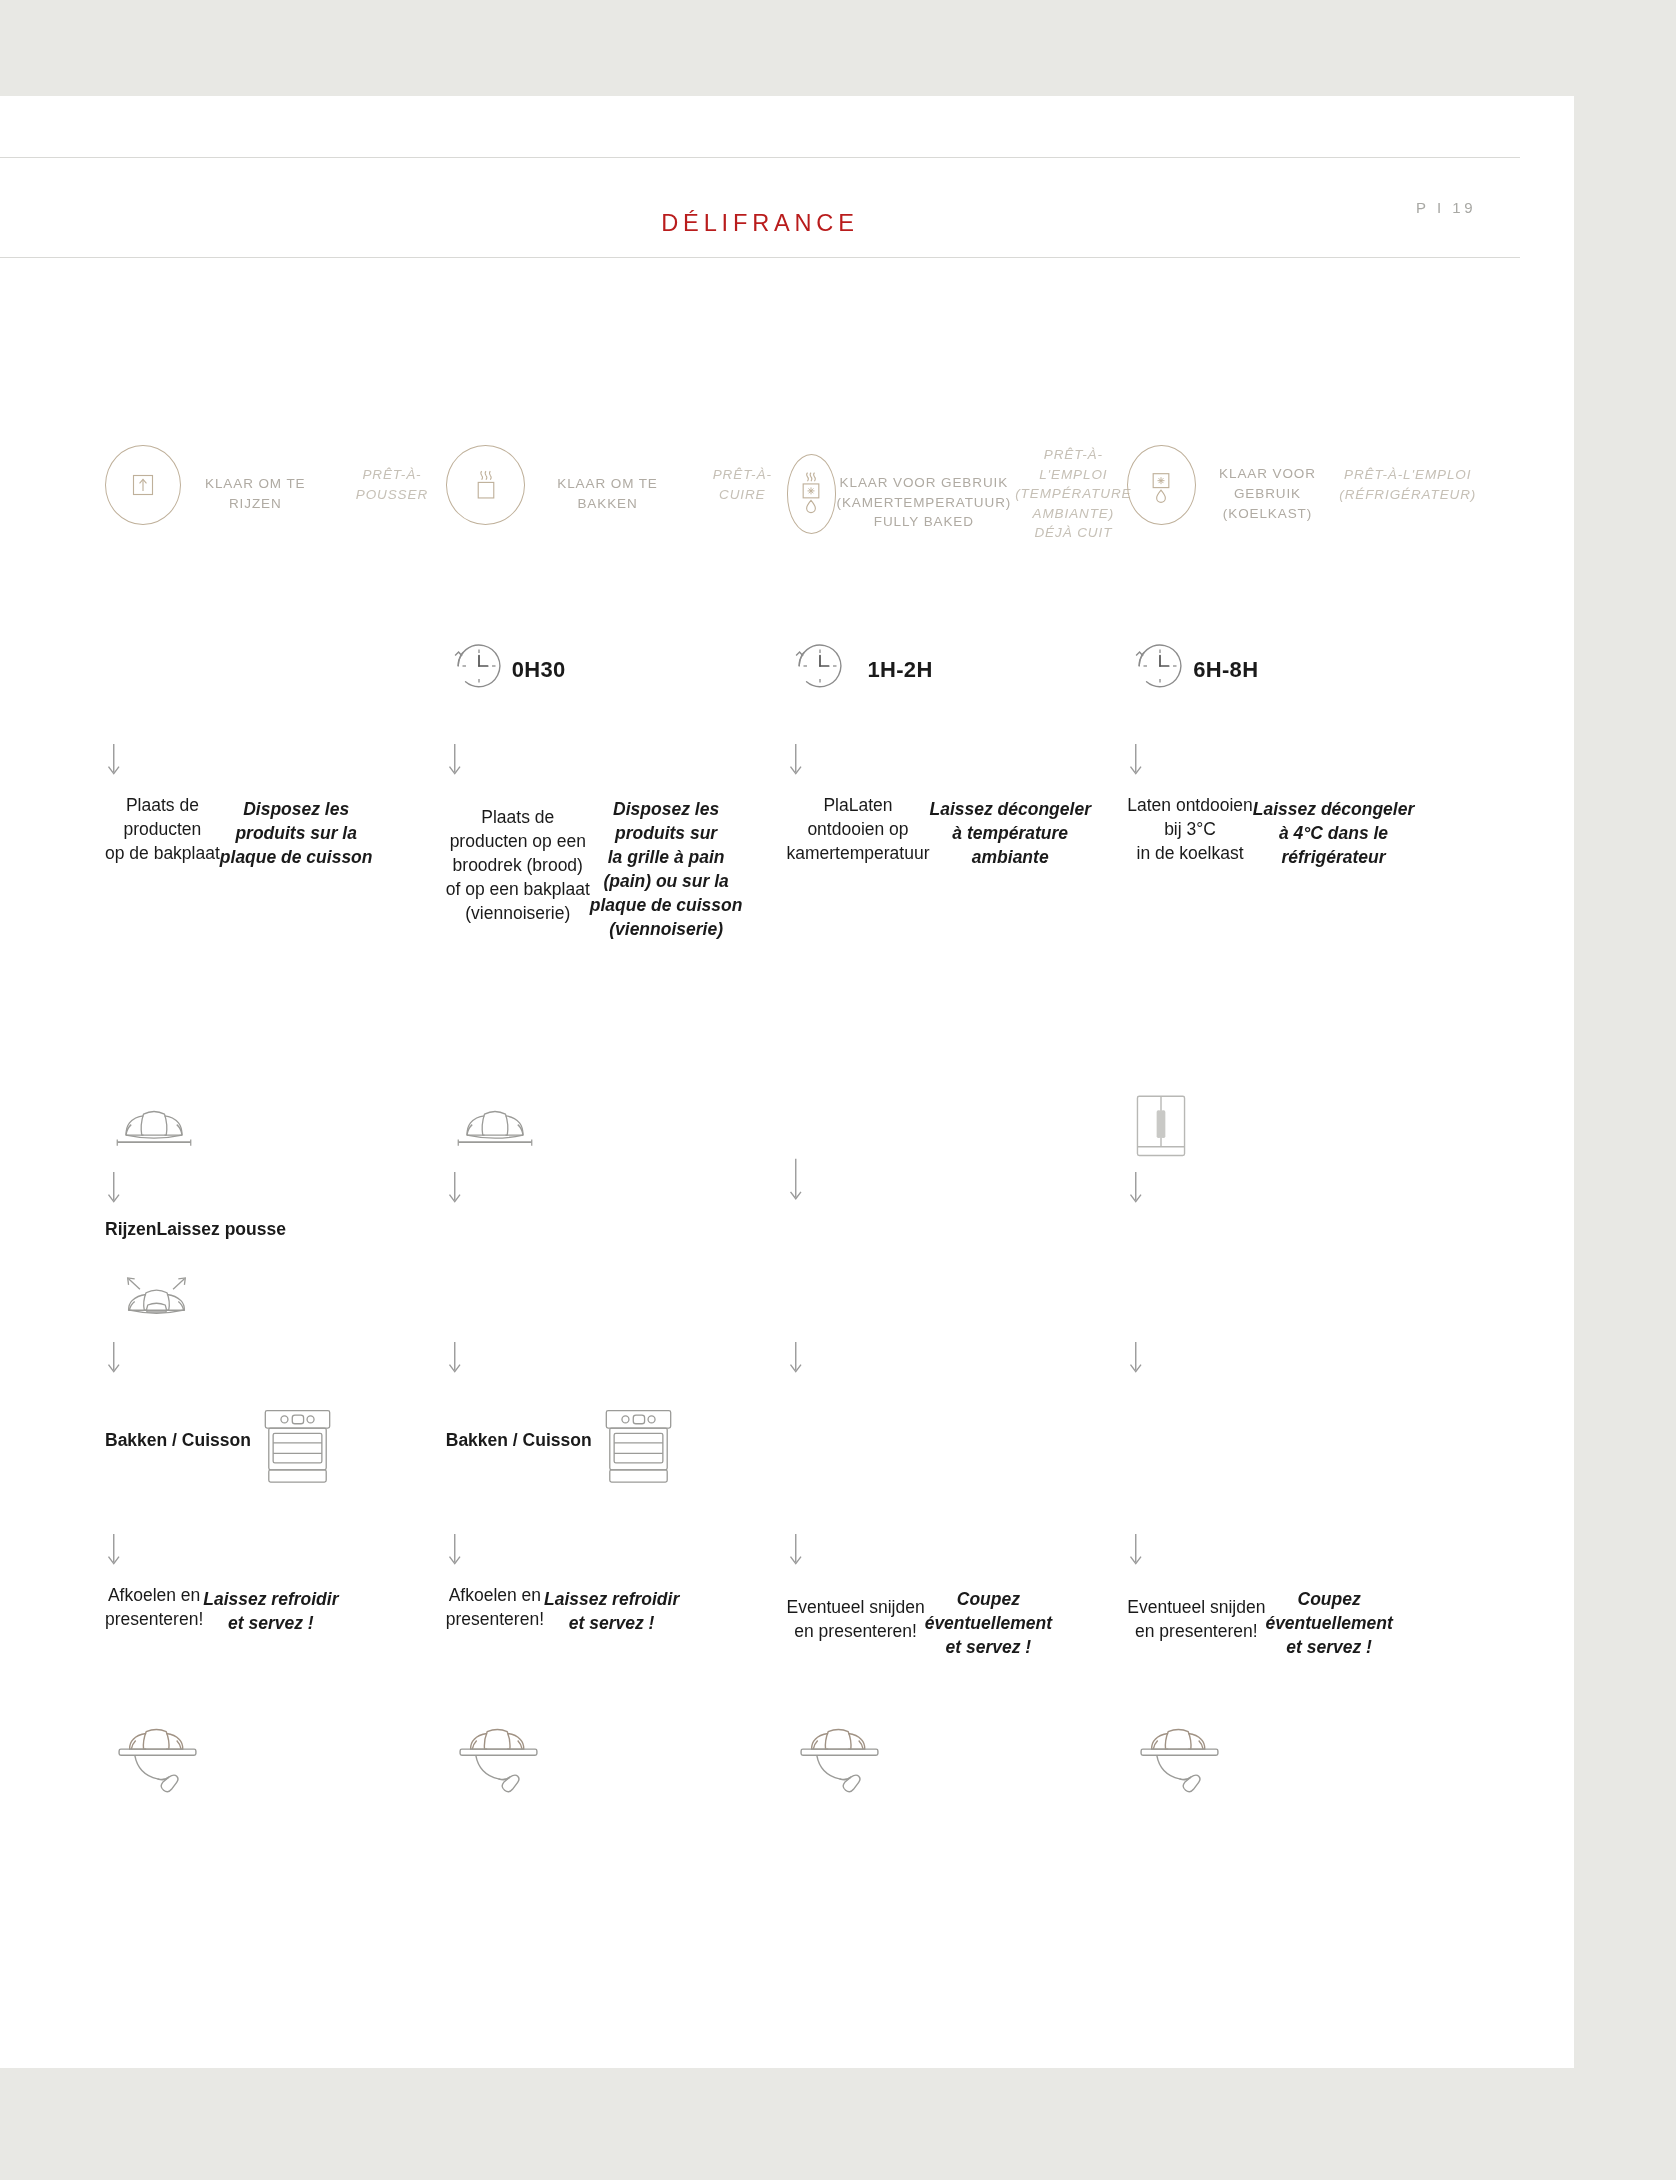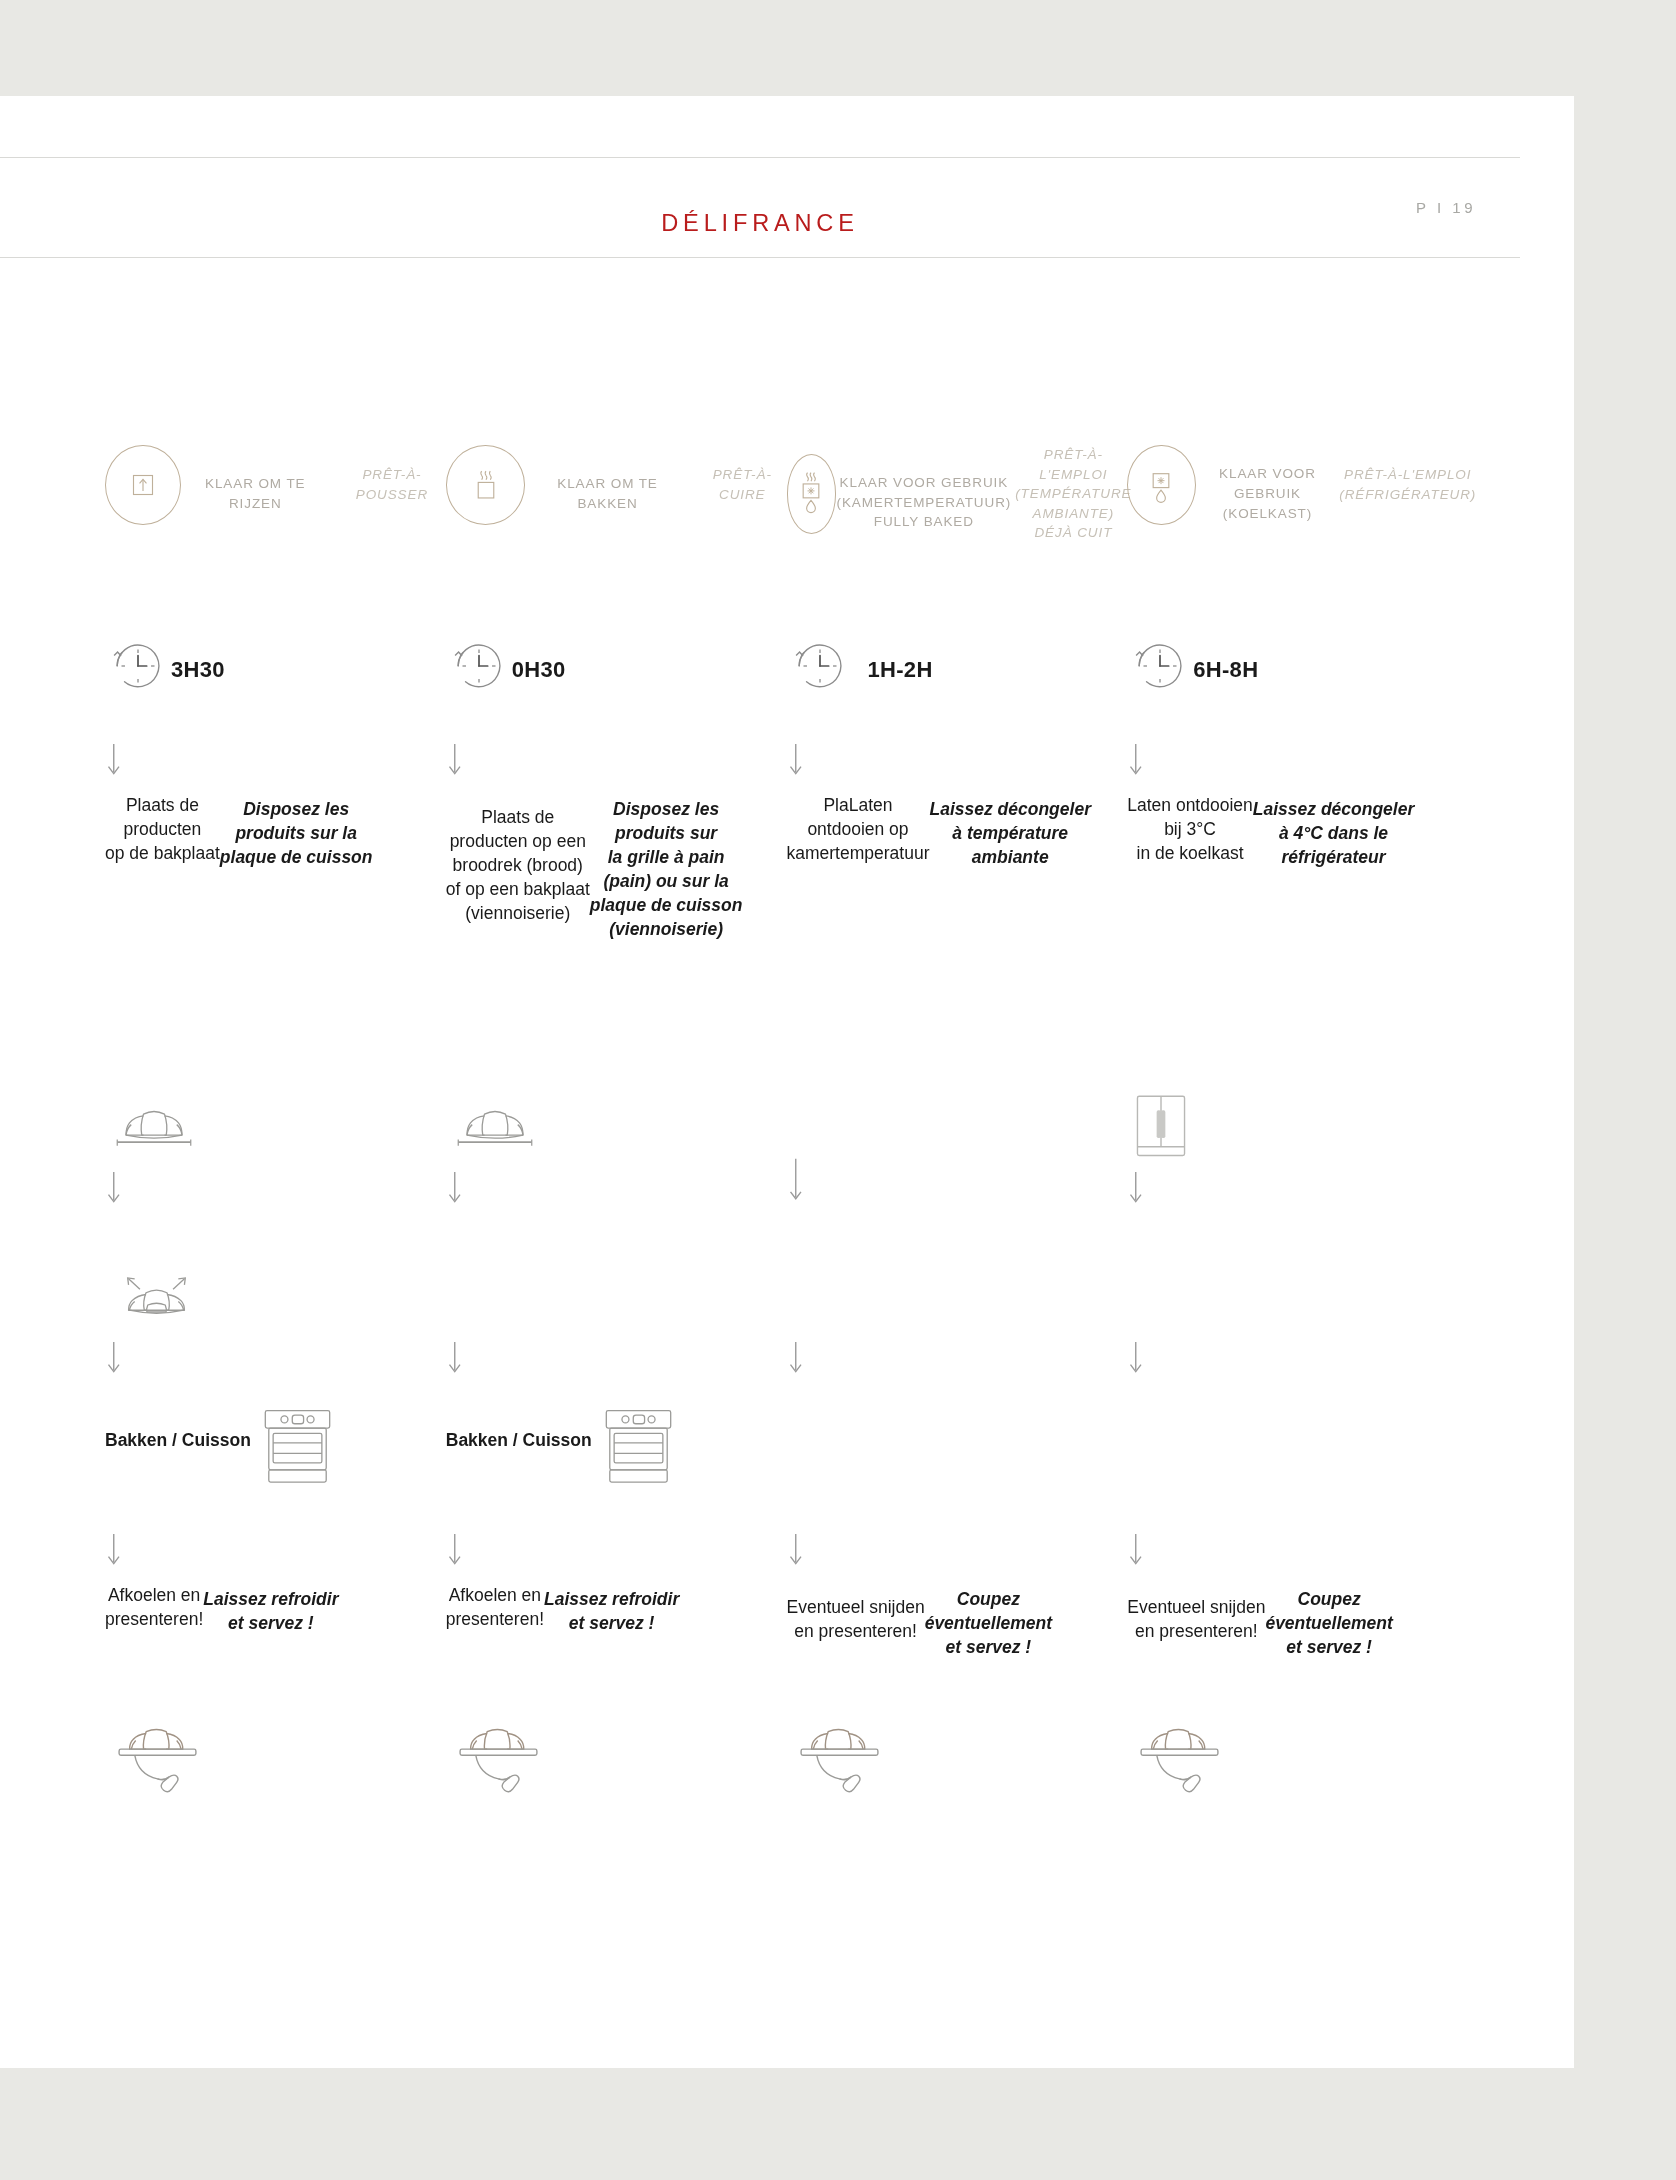--- a/index.html
+++ b/index.html
@@ -106,34 +106,20 @@
           <svg width="38" height="38" viewBox="0 0 44 44">
             <rect x="11" y="11" width="22" height="22" fill="none" stroke="#bfb09a" stroke-width="1.3"></rect>
             <line x1="22" y1="29" x2="22" y2="16" stroke="#bfb09a" stroke-width="1.3"></line>
             <polyline points="18,20 22,15.5 26,20" fill="none" stroke="#bfb09a" stroke-width="1.3"></polyline>
           </svg>
         </div>
         <div class="hdr-nl">KLAAR OM TE RIJZEN</div>
         <div class="hdr-fr">PRÊT-À-POUSSER</div>
       </div>
 
-      <div class="blk" style="top:188px;">
-        <svg width="66" height="66" viewBox="0 0 76 76">
-          <path d="M14 38 A24 24 0 1 1 22.5 56.2" fill="none" stroke="#8c8c8c" stroke-width="1.6" stroke-linecap="round"></path>
-          <path d="M14 38 A24 24 0 0 1 20 22.3" fill="none" stroke="#8c8c8c" stroke-width="1.6"></path>
-          <polyline points="10.5,26 14.5,22 18.5,26.5" fill="none" stroke="#8c8c8c" stroke-width="1.6"></polyline>
-          <line x1="38" y1="19" x2="38" y2="23" stroke="#8c8c8c" stroke-width="1.5"></line>
-          <line x1="38" y1="53" x2="38" y2="57" stroke="#8c8c8c" stroke-width="1.5"></line>
-          <line x1="19" y1="38" x2="23" y2="38" stroke="#8c8c8c" stroke-width="1.5"></line>
-          <line x1="53" y1="38" x2="57" y2="38" stroke="#8c8c8c" stroke-width="1.5"></line>
-          <line x1="38" y1="38" x2="38" y2="26" stroke="#555" stroke-width="2" stroke-linecap="round"></line>
-          <line x1="38" y1="38" x2="48" y2="38" stroke="#555" stroke-width="2" stroke-linecap="round"></line>
-        </svg>
-        <div class="time">3H30</div>
-      </div>
 
       <div class="blk" style="top:297px;">
         <svg class="arrow" width="17.5" height="37" viewBox="0 0 20 42">
           <line x1="10" y1="2" x2="10" y2="34" stroke="#9a9a9a" stroke-width="1.6"></line>
           <polyline points="4,28 10,36 16,28" fill="none" stroke="#9a9a9a" stroke-width="1.6"></polyline>
         </svg>
       </div>
 
       <div class="blk" style="top:345px;">
         <div class="txt-nl" style="white-space:pre-line;">Plaats de
@@ -160,20 +146,24 @@
         </svg>
       </div>
 
       <div class="blk" style="top:725px;">
         <svg class="arrow" width="17.5" height="37" viewBox="0 0 20 42">
           <line x1="10" y1="2" x2="10" y2="34" stroke="#9a9a9a" stroke-width="1.6"></line>
           <polyline points="4,28 10,36 16,28" fill="none" stroke="#9a9a9a" stroke-width="1.6"></polyline>
         </svg>
       </div>
 
+      <div class="blk" style="top:773px;">
+        <div class="lbl">Rijzen</div>
+        <div class="lbl it">Laissez pousse</div>
+      </div>
 
       <div class="blk" style="top:825px;">
         <svg width="103" height="63" viewBox="0 0 118 72">
           <g fill="none" stroke="#9b9b98" stroke-width="1.5" stroke-linejoin="round">
             <path d="M47 26 q12 -6 24 0 q4 10 2 20 l-28 0 q-2 -10 2 -20 z"></path>
             <path d="M47 28 q-10 1 -16 7 q-4 4 -4 11 l20 0"></path>
             <path d="M71 28 q10 1 16 7 q4 4 4 11 l-20 0"></path>
             <path d="M34 36 q-5 4 -6 10"></path>
             <path d="M84 36 q5 4 6 10"></path>
             <path d="M28 46 q31 7 62 0"></path>

